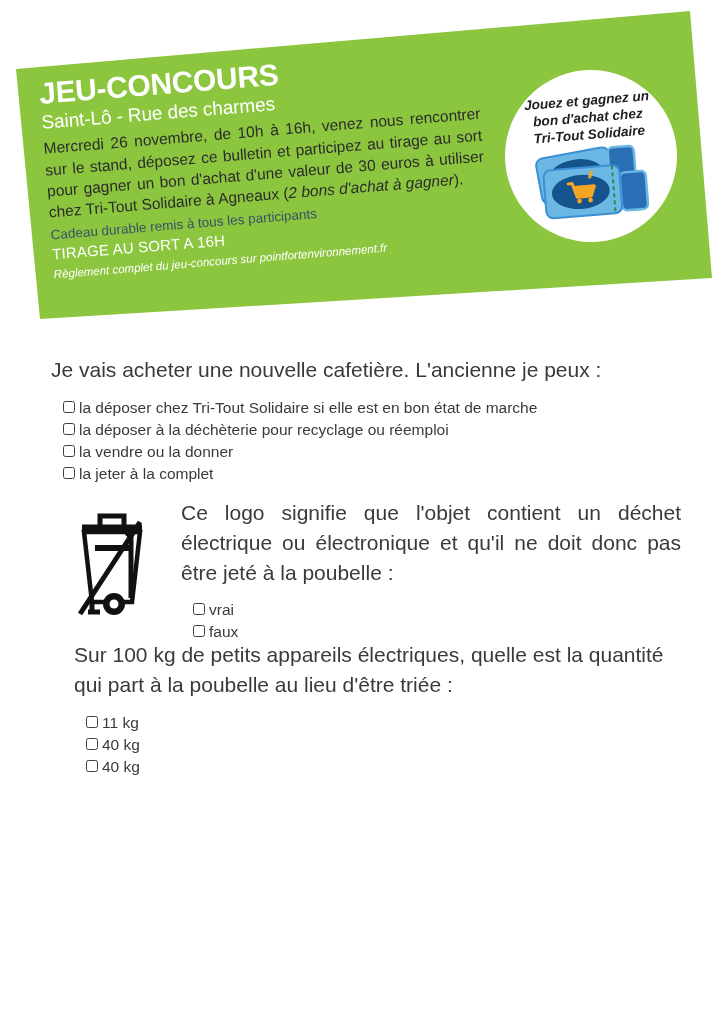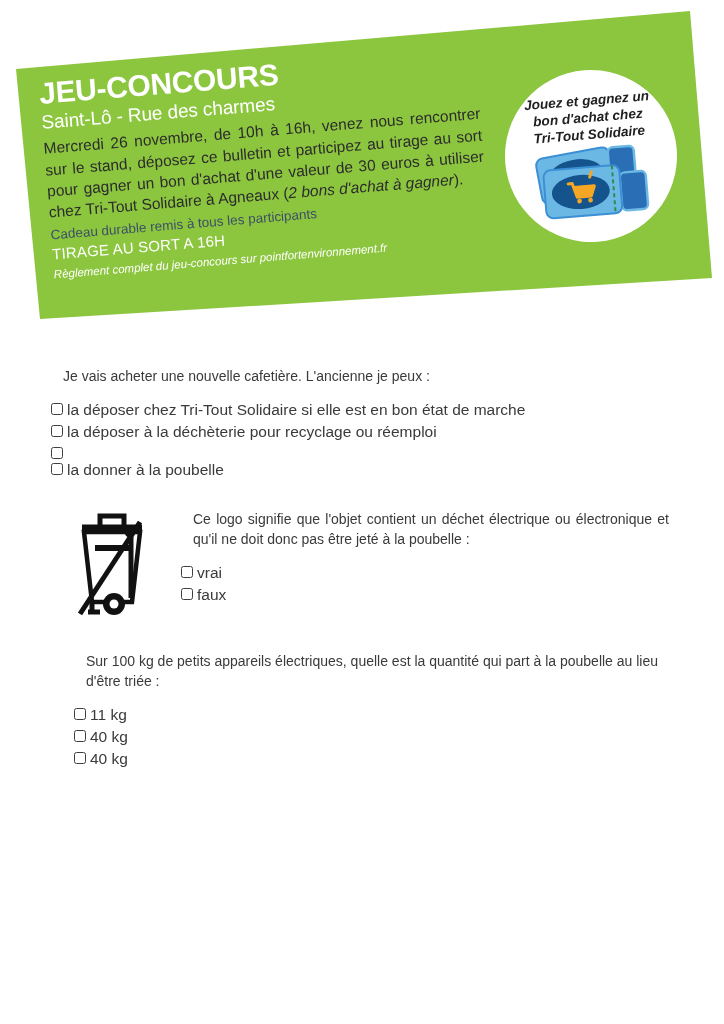--- a/index.html
+++ b/index.html
@@ -98,28 +98,28 @@
     color:#1f1f1f;
   }
   #badge-art { margin-top:4px; }
 
   
   #content { position:absolute; left:0; top:330px; width:724px; }
 
   .qblock { margin-left:51px; margin-right:34px; }
 
   .q-prompt {
-    font-size:14px;
+    font-size:21px;
     line-height:1.42;
     color:#3a3a3a;
-    margin:12px;
+    margin:0;
   }
   .q-prompt.justified { text-align:justify; }
 
-  .opt-list { list-style:none; margin:0; padding:0; }
+  .opt-list { list-style:none; margin:12px; padding:0; }
   .opt {
     display:flex;
     align-items:flex-start;
     font-size:15.5px;
     line-height:1.42;
     color:#3a3a3a;
   }
   .cbox {
     width:12px; height:12px;
     min-width:12px;
@@ -203,24 +203,25 @@
         <li class="opt">
           <span class="cbox"></span>
           <span>la déposer chez Tri-Tout Solidaire si elle est en bon état de marche</span>
         </li>
         <li class="opt">
           <span class="cbox"></span>
           <span>la déposer à la déchèterie pour recyclage ou réemploi</span>
         </li>
         <li class="opt">
           <span class="cbox"></span>
-        </li>
-        <li class="opt">
-          <span class="cbox"></span>
-          <span>la donner à la poubelle</span>
+          <span>la vendre ou la donner</span>
+        </li>
+        <li class="opt">
+          <span class="cbox"></span>
+          <span>la jeter à la complet</span>
         </li>
       </ul>
     </div>
   </div>
 
   <div id="section-q2">
 
     <svg id="weee-logo" width="76" height="116" viewBox="0 0 76 116">
       <g fill="none" stroke="#111111" stroke-width="4.5">
 

